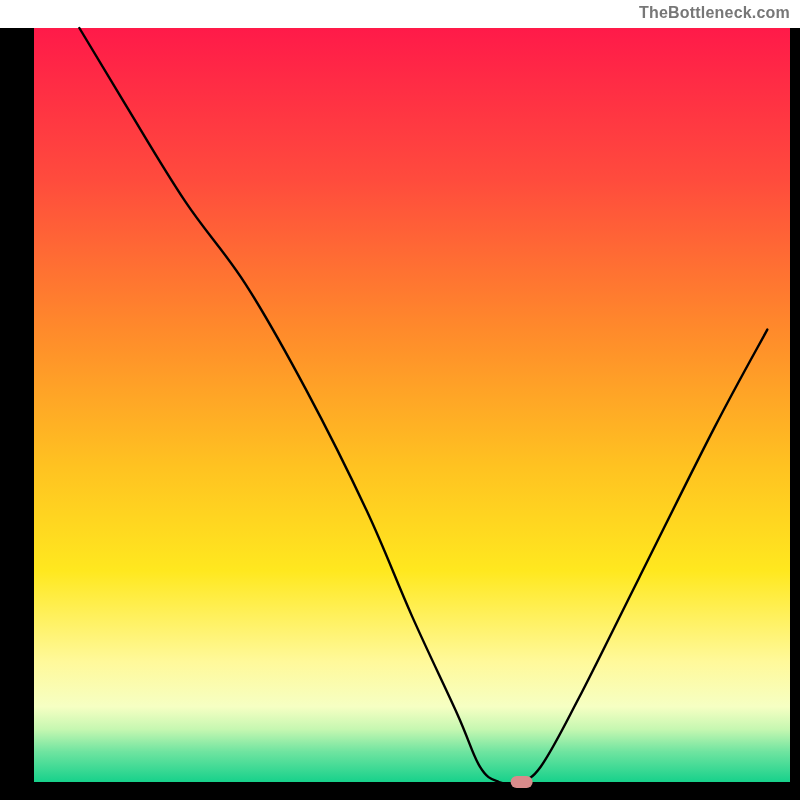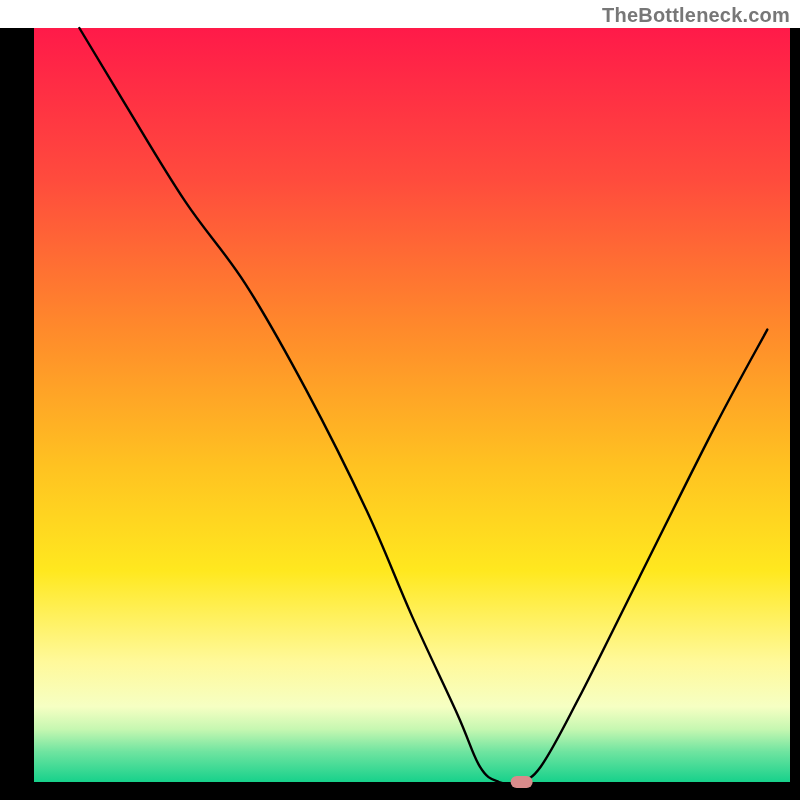--- a/index.html
+++ b/index.html
@@ -13,21 +13,21 @@
   }
   .chart-wrap {
     position: relative;
     width: 800px;
     height: 800px;
   }
   .attribution {
     position: absolute;
     top: 4px;
     right: 10px;
-    font-size: 20px;
+    font-size: 16px;
     font-weight: 600;
     color: #777;
     letter-spacing: 0.2px;
   }
   svg {
     display: block;
   }
 </style>
 </head>
 <body>

